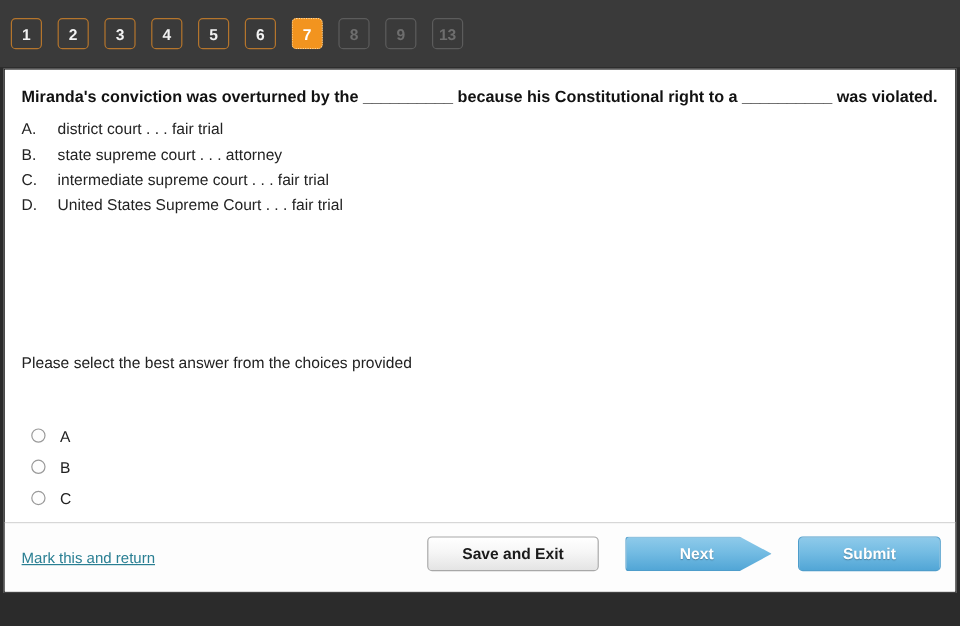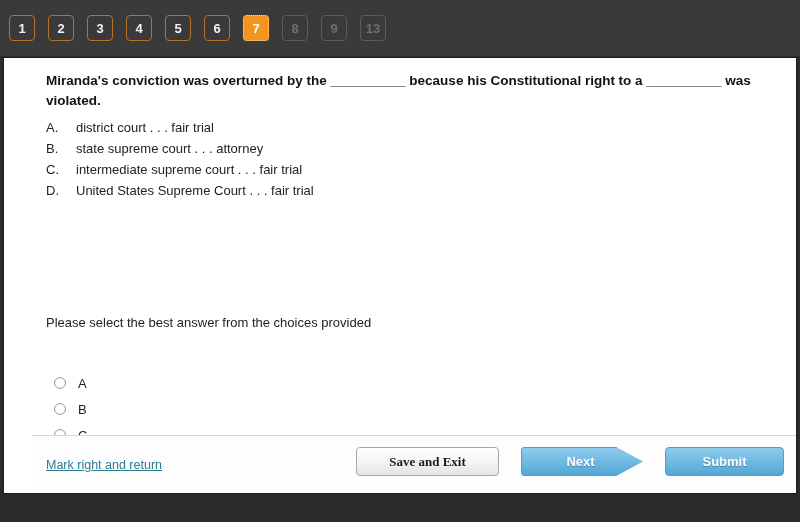--- a/index.html
+++ b/index.html
@@ -89,21 +89,20 @@
     position: absolute;
     left: 3px;
     top: 57px;
     width: 794px;
     height: 437px;
     background: #ffffff;
     border: 1px solid #1d1d1d;
     box-sizing: border-box;
     display: flex;
     flex-direction: column;
-    padding-left: 28px;
   }
   .panel-body {
     flex: 1 1 auto;
     padding: 13px 14px 0 14px;
     box-sizing: border-box;
     overflow: hidden;
   }
 
   .question {
     font-size: 13.5px;
@@ -192,21 +191,21 @@
 
   .btn-save {
     width: 143px;
     height: 29px;
     border: 1px solid #a8a8a8;
     border-radius: 4px;
     background: linear-gradient(to bottom, #ffffff 0%, #f6f6f6 45%, #e4e4e4 100%);
     color: #1a1a1a;
     font-size: 13px;
     font-weight: bold;
-    font-family: Liberation Serif, serif;
+    font-family: Liberation Sans, sans-serif;
     cursor: pointer;
     box-sizing: border-box;
   }
 
   .btn-next {
     position: relative;
     width: 122px;
     height: 29px;
     cursor: pointer;
   }
@@ -331,21 +330,21 @@
         </div>
         <div class="radio-row">
           <span class="radio-mark"></span>
           <span class="radio-label">D</span>
         </div>
       </div>
 
     </div>
 
     <div class="panel-footer">
-      <a class="mark-link" href="#">Mark right and return</a>
+      <a class="mark-link" href="#">Mark this and return</a>
 
       <div class="footer-actions">
         <button class="btn-save">Save and Exit</button>
 
         <div class="btn-next">
           <span class="next-shape"></span>
           <span class="next-text">Next</span>
         </div>
 
         <button class="btn-submit">Submit</button>

